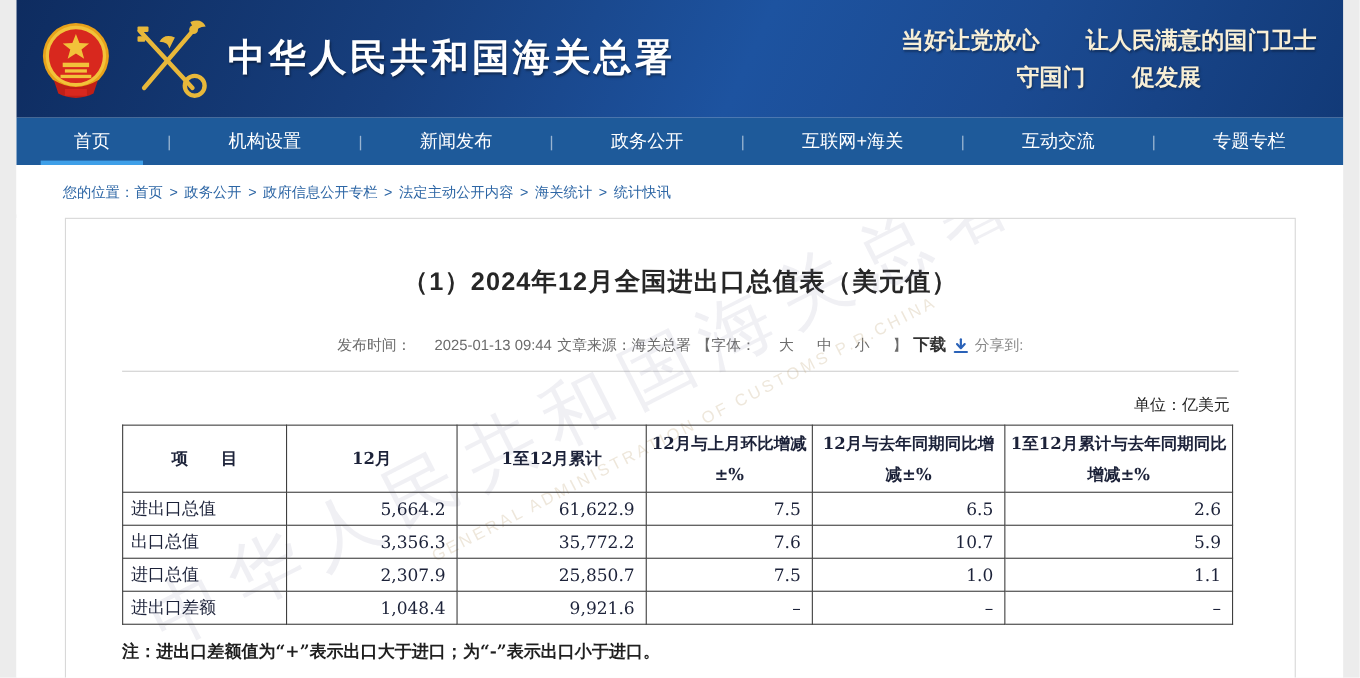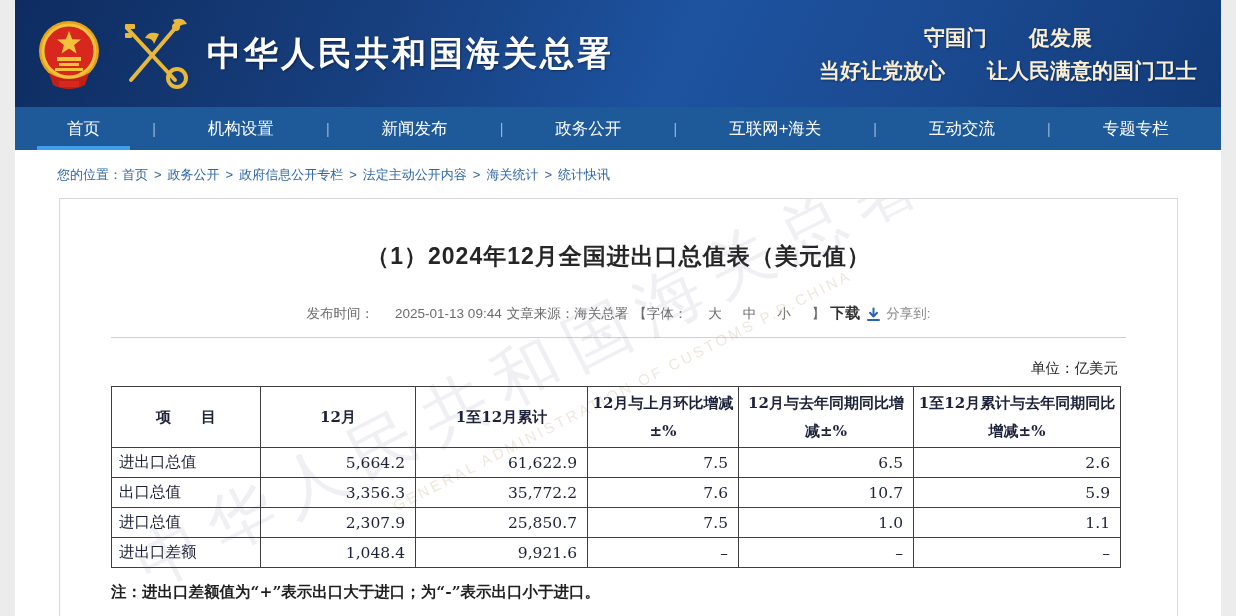--- a/index.html
+++ b/index.html
@@ -155,22 +155,22 @@
             <path d="M46 20 q-10 -4 -14 4 q8 0 9 6 z"></path>
           </g>
           <circle cx="63" cy="13" r="4" fill="#e8b83a"></circle>
         </svg>
       </div>
       <div class="title-block">
         <div class="title-cn">中华人民共和国海关总署</div>
       </div>
     </div>
     <div class="slogans">
+      <div>当好让党放心　　让人民满意的国门卫士</div>
       <div>守国门　　促发展</div>
-      <div>当好让党放心　　让人民满意的国门卫士</div>
     </div>
   </div>
 
   <div class="mainnav">
     <div class="nav-item active">
         <span>首页</span>
       </div>
     <div class="nav-sep">|</div>
     <div class="nav-item">
         <span>机构设置</span>

